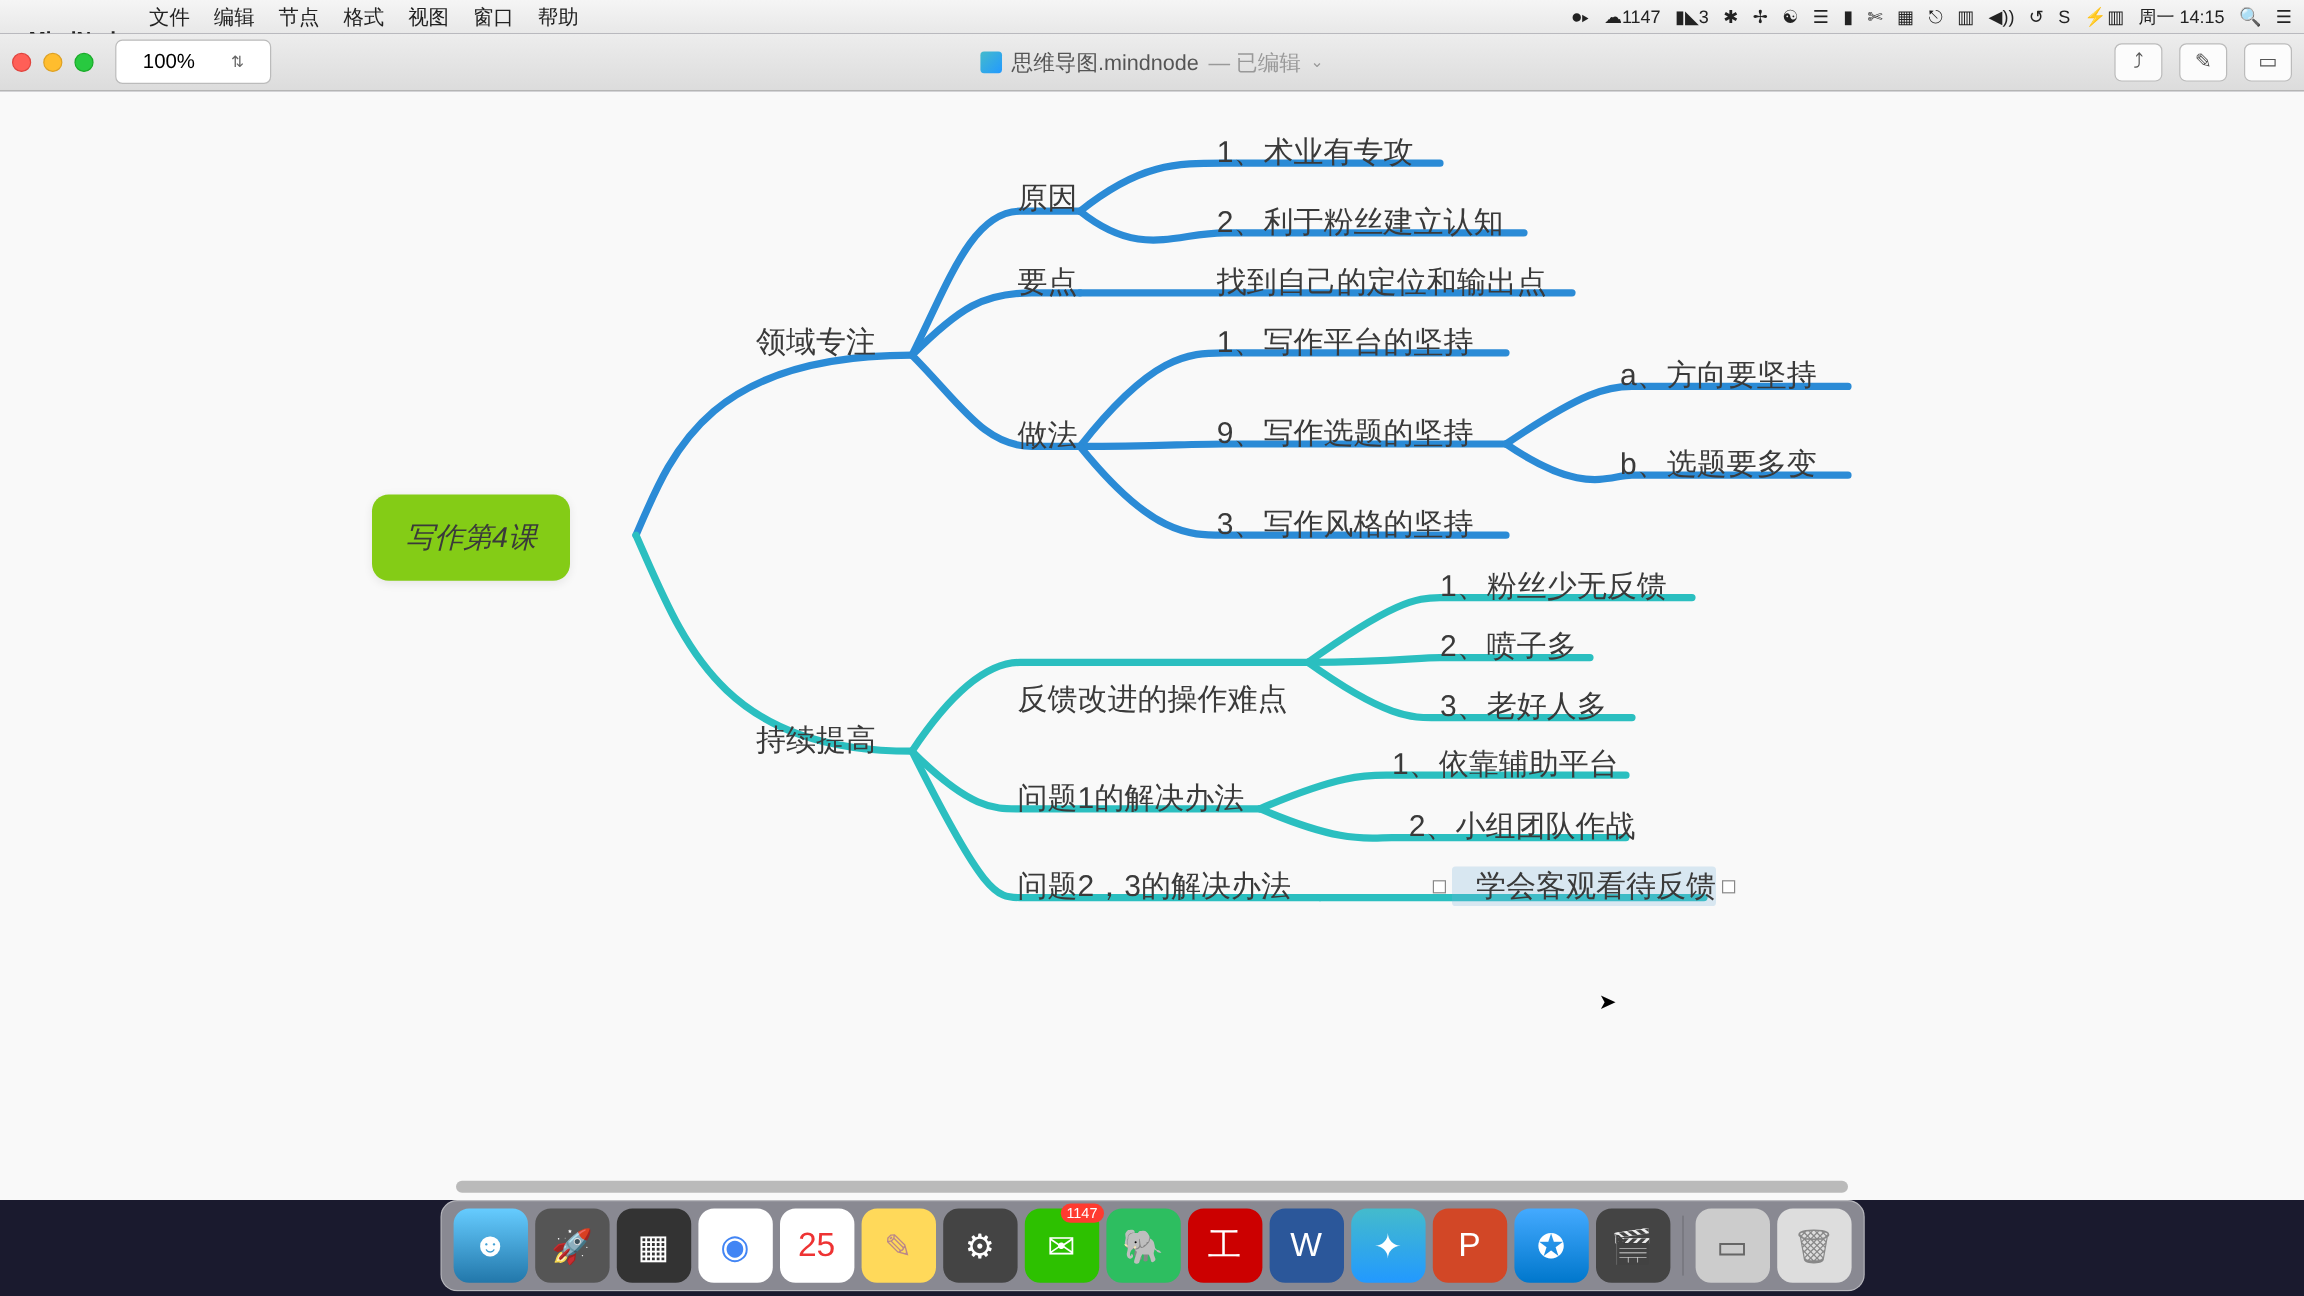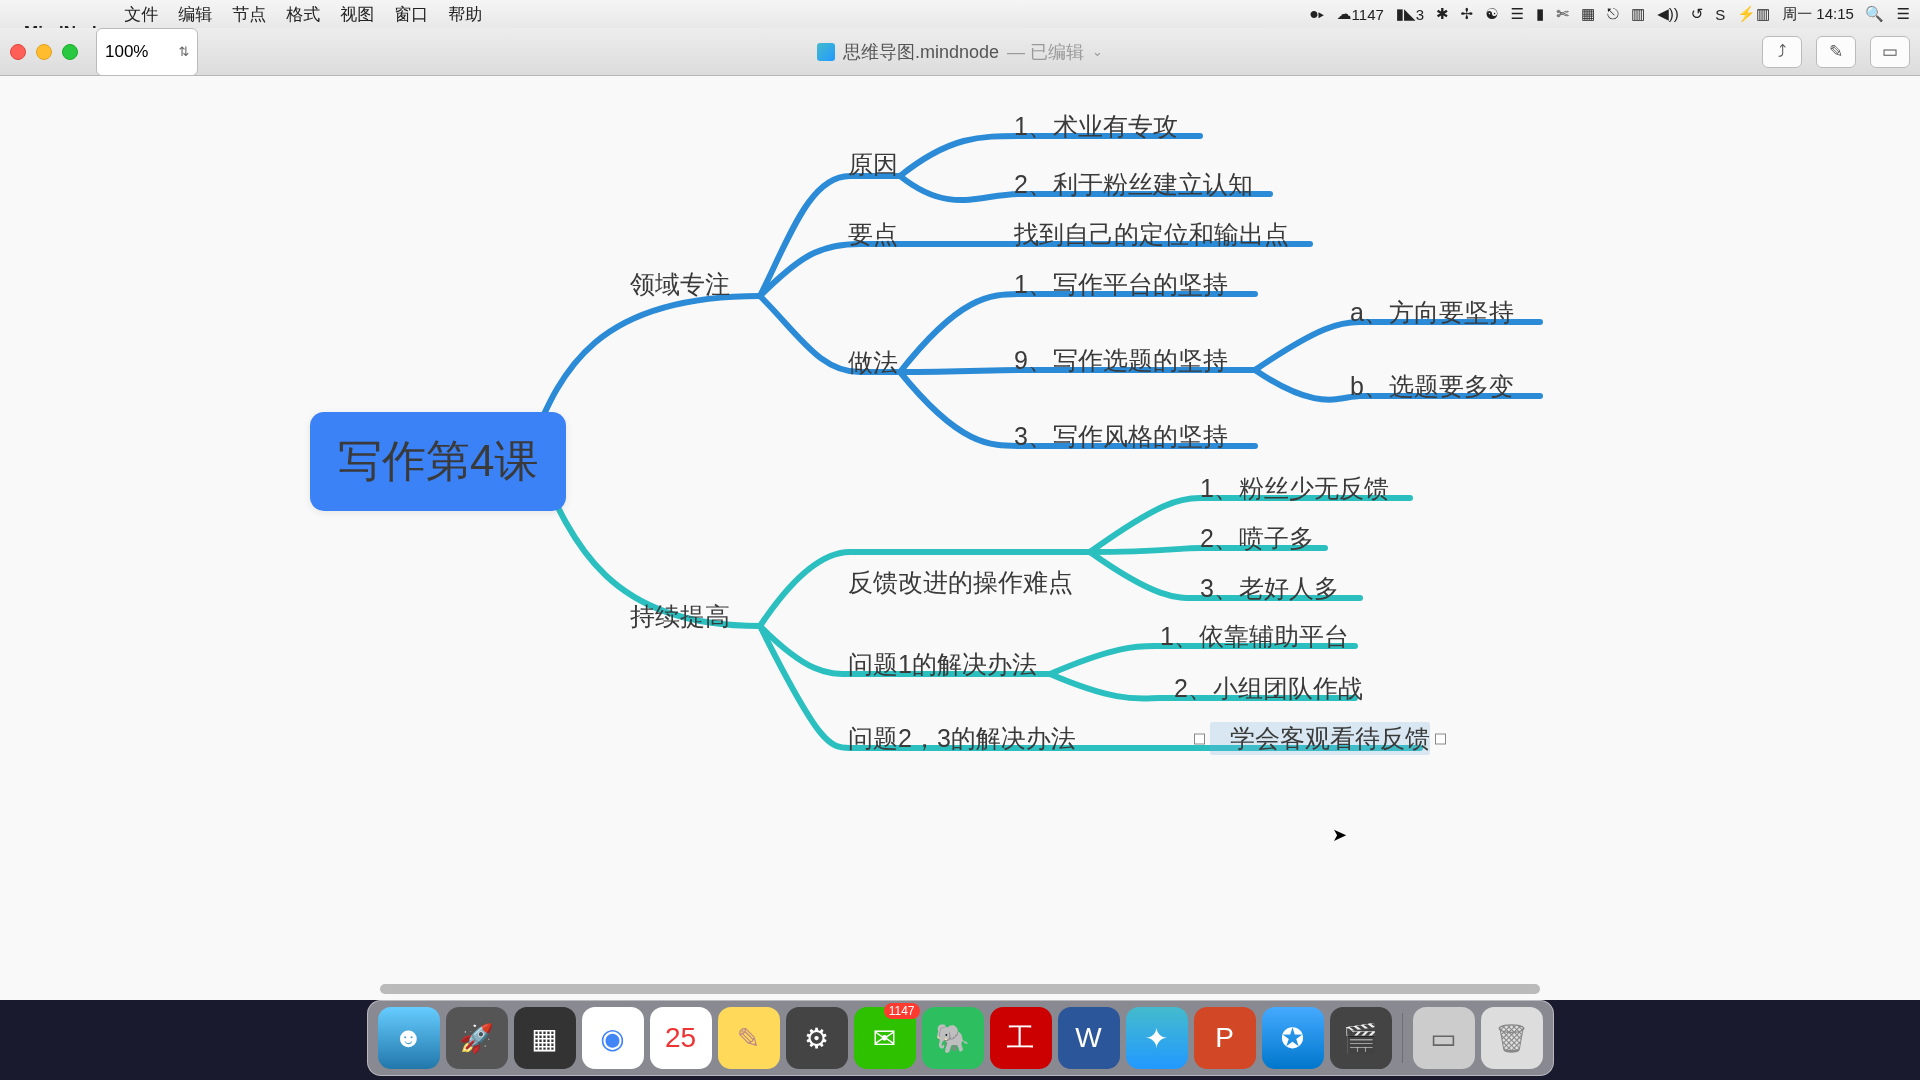--- a/index.html
+++ b/index.html
@@ -15,36 +15,36 @@
 .menubar .status { display: flex; align-items: center; gap: 12px; font-size: 15px; }
 .menubar .status span { display: inline-flex; align-items: center; }
 
 
 .toolbar { height: 48px; background: linear-gradient(#ededed,#dcdcdc); border-bottom: 1px solid #b5b5b5; display: flex; align-items: center; padding: 0 10px; position: relative; }
 .traffic { display: flex; gap: 10px; margin-right: 18px; }
 .traffic .dot { width: 16px; height: 16px; border-radius: 50%; }
 .traffic .red { background: #ff5f57; border:1px solid #e0443e; }
 .traffic .yellow { background: #ffbd2e; border:1px solid #dea123; }
 .traffic .green { background: #28c940; border:1px solid #1aab29; }
-.zoom { display:flex; align-items:center; background:#fff; border:1px solid #bbb; border-radius:6px; height:48px; padding:0 8px; font-size:17px; gap:30px; }
+.zoom { display:flex; align-items:center; background:#fff; border:1px solid #bbb; border-radius:6px; height:37px; padding:0 22px; font-size:17px; gap:30px; }
 .zoom .chev { font-size:13px; color:#666; }
 .title-center { position:absolute; left:50%; transform:translateX(-50%); font-size:18px; color:#555; display:flex; align-items:center; gap:8px; }
 .title-center .icn { width:18px;height:18px;background:linear-gradient(135deg,#4bc,#29f);border-radius:3px; }
 .title-center .edited { color:#999;text-align:right; }
 .title-center .dd { color:#999; font-size:13px; }
 .toolbar .right { margin-left:auto; display:flex; gap:14px; }
 .toolbar .btn { width:40px; height:32px; border:1px solid #bbb; border-radius:6px; background:#fcfcfc; display:flex; align-items:center; justify-content:center; font-size:17px; color:#555; }
 
 
 .canvas { position: relative; background: #f9f9f9; height: 924px; width: 100%; overflow:hidden; }
 .canvas svg { position:absolute; top:0; left:0; }
 
 
 .node { position:absolute; font-size:25px; color:#3a3a3a; white-space:nowrap; }
-.root { background:#3b82f6; border-radius:14px; padding:20px 28px; font-size:44px; font-weight:500; box-shadow:0 2px 8px rgba(0,0,0,.08); }
+.root { background:#84cc16; border-radius:14px; padding:20px 28px; font-size:24px; font-weight:500; box-shadow:0 2px 8px rgba(0,0,0,.08);font-style:italic; }
 .selected::before, .selected::after { content:''; position:absolute; width:9px; height:9px; border:1px solid #888; background:#fff; top:50%; transform:translateY(-50%); }
 .selected::before { left:-16px; }
 .selected::after { right:-16px; }
 .selected { background:rgba(120,180,220,.25); border-radius:3px; }
 
 
 .cursor { position:absolute; font-size:18px; color:#000; }
 
 
 .hscroll { position:absolute; bottom:6px; left:380px; right:380px; height:10px; background:rgba(0,0,0,.25); border-radius:5px; }

